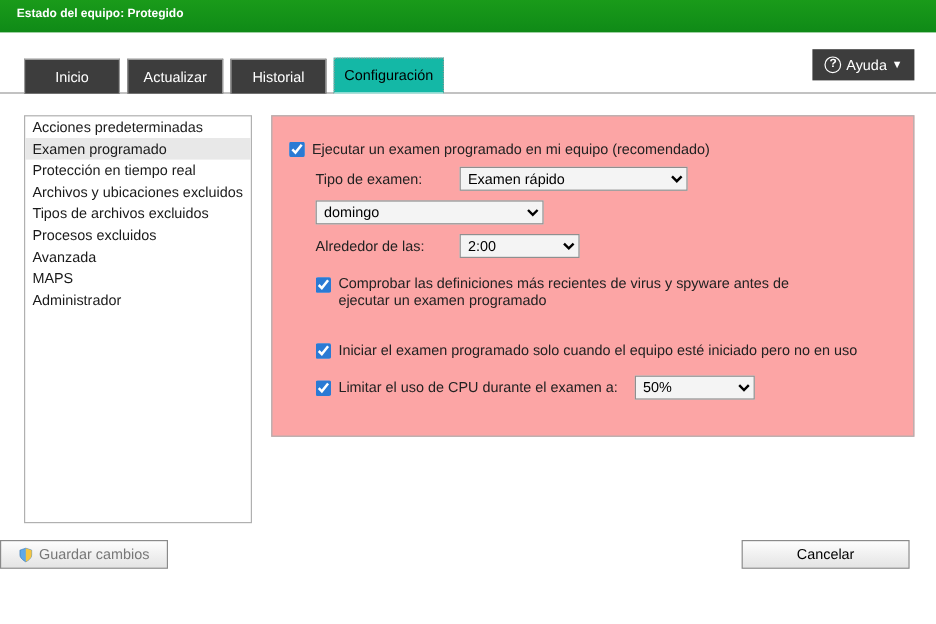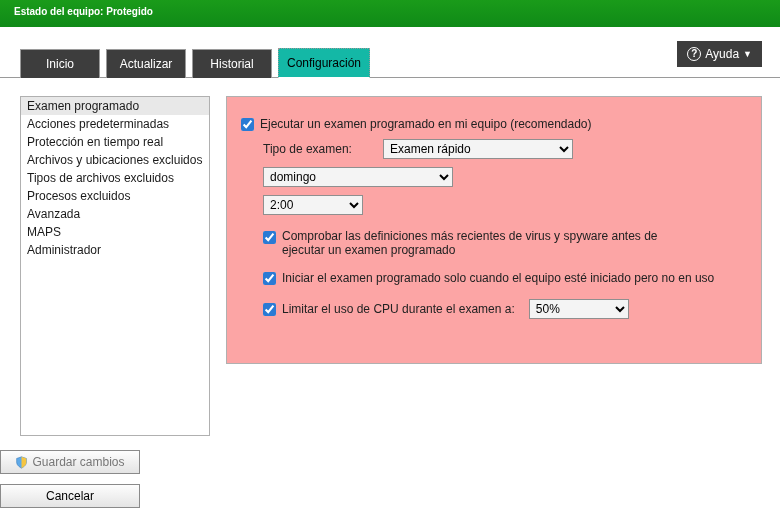--- a/index.html
+++ b/index.html
@@ -121,21 +121,20 @@
     border: 1px solid #8f8f8f;
   }
   select.wide { width: 190px; }
   select.narrow { width: 100px; }
   .multi { align-items: flex-start; }
   .footer {
     display: flex;
     justify-content: space-between;
     gap: 10px;
     padding: 4px 22px 0 0;
-    flex-direction: column;
   }
   .btn {
     border: 1px solid #8a8a8a;
     background: linear-gradient(#fdfdfd, #e4e4e4);
     padding: 4px 12px;
     font-size: 12px;
     width: 140px;
     cursor: pointer;
     display: inline-flex;
     align-items: center;
@@ -165,22 +164,22 @@
       <span class="help-circle">?</span>
       <span>Ayuda</span>
       <span class="help-caret">▼</span>
     </div>
   </div>
 </div>
 
 <div class="content">
 
   <div class="sidebar" id="sidebar">
+      <div class="side-item">Acciones predeterminadas</div>
       <div class="side-item selected">Examen programado</div>
-      <div class="side-item">Acciones predeterminadas</div>
       <div class="side-item">Protección en tiempo real</div>
       <div class="side-item">Archivos y ubicaciones excluidos</div>
       <div class="side-item">Tipos de archivos excluidos</div>
       <div class="side-item">Procesos excluidos</div>
       <div class="side-item">Avanzada</div>
       <div class="side-item">MAPS</div>
       <div class="side-item">Administrador</div>
     </div>
 
   <div class="pane">
@@ -197,31 +196,32 @@
       </select>
     </div>
 
     <div class="row ind">
       <select class="wide">
         <option>domingo</option>
       </select>
     </div>
 
     <div class="row ind">
+      <label class="field">Alrededor de las:</label>
       <select class="narrow">
         <option>2:00</option>
       </select>
     </div>
 
     <div class="row ind multi" style="margin-top:14px;">
       <input type="checkbox" class="chk" checked="" style="margin-top: 2px;">
       <span style="max-width:420px;">Comprobar las definiciones más recientes de virus y spyware antes de ejecutar un examen programado</span>
     </div>
 
-    <div class="row ind" style="margin-top:14px;">
+    <div class="row ind" style="margin-top:28px;">
       <input type="checkbox" class="chk" checked="" style="">
       <span>Iniciar el examen programado solo cuando el equipo esté iniciado pero no en uso</span>
     </div>
 
     <div class="row ind" style="margin-top:14px;">
       <input type="checkbox" class="chk" checked="" style="">
       <span style="margin-right:14px;">Limitar el uso de CPU durante el examen a:</span>
       <select class="narrow">
         <option>50%</option>
       </select>

